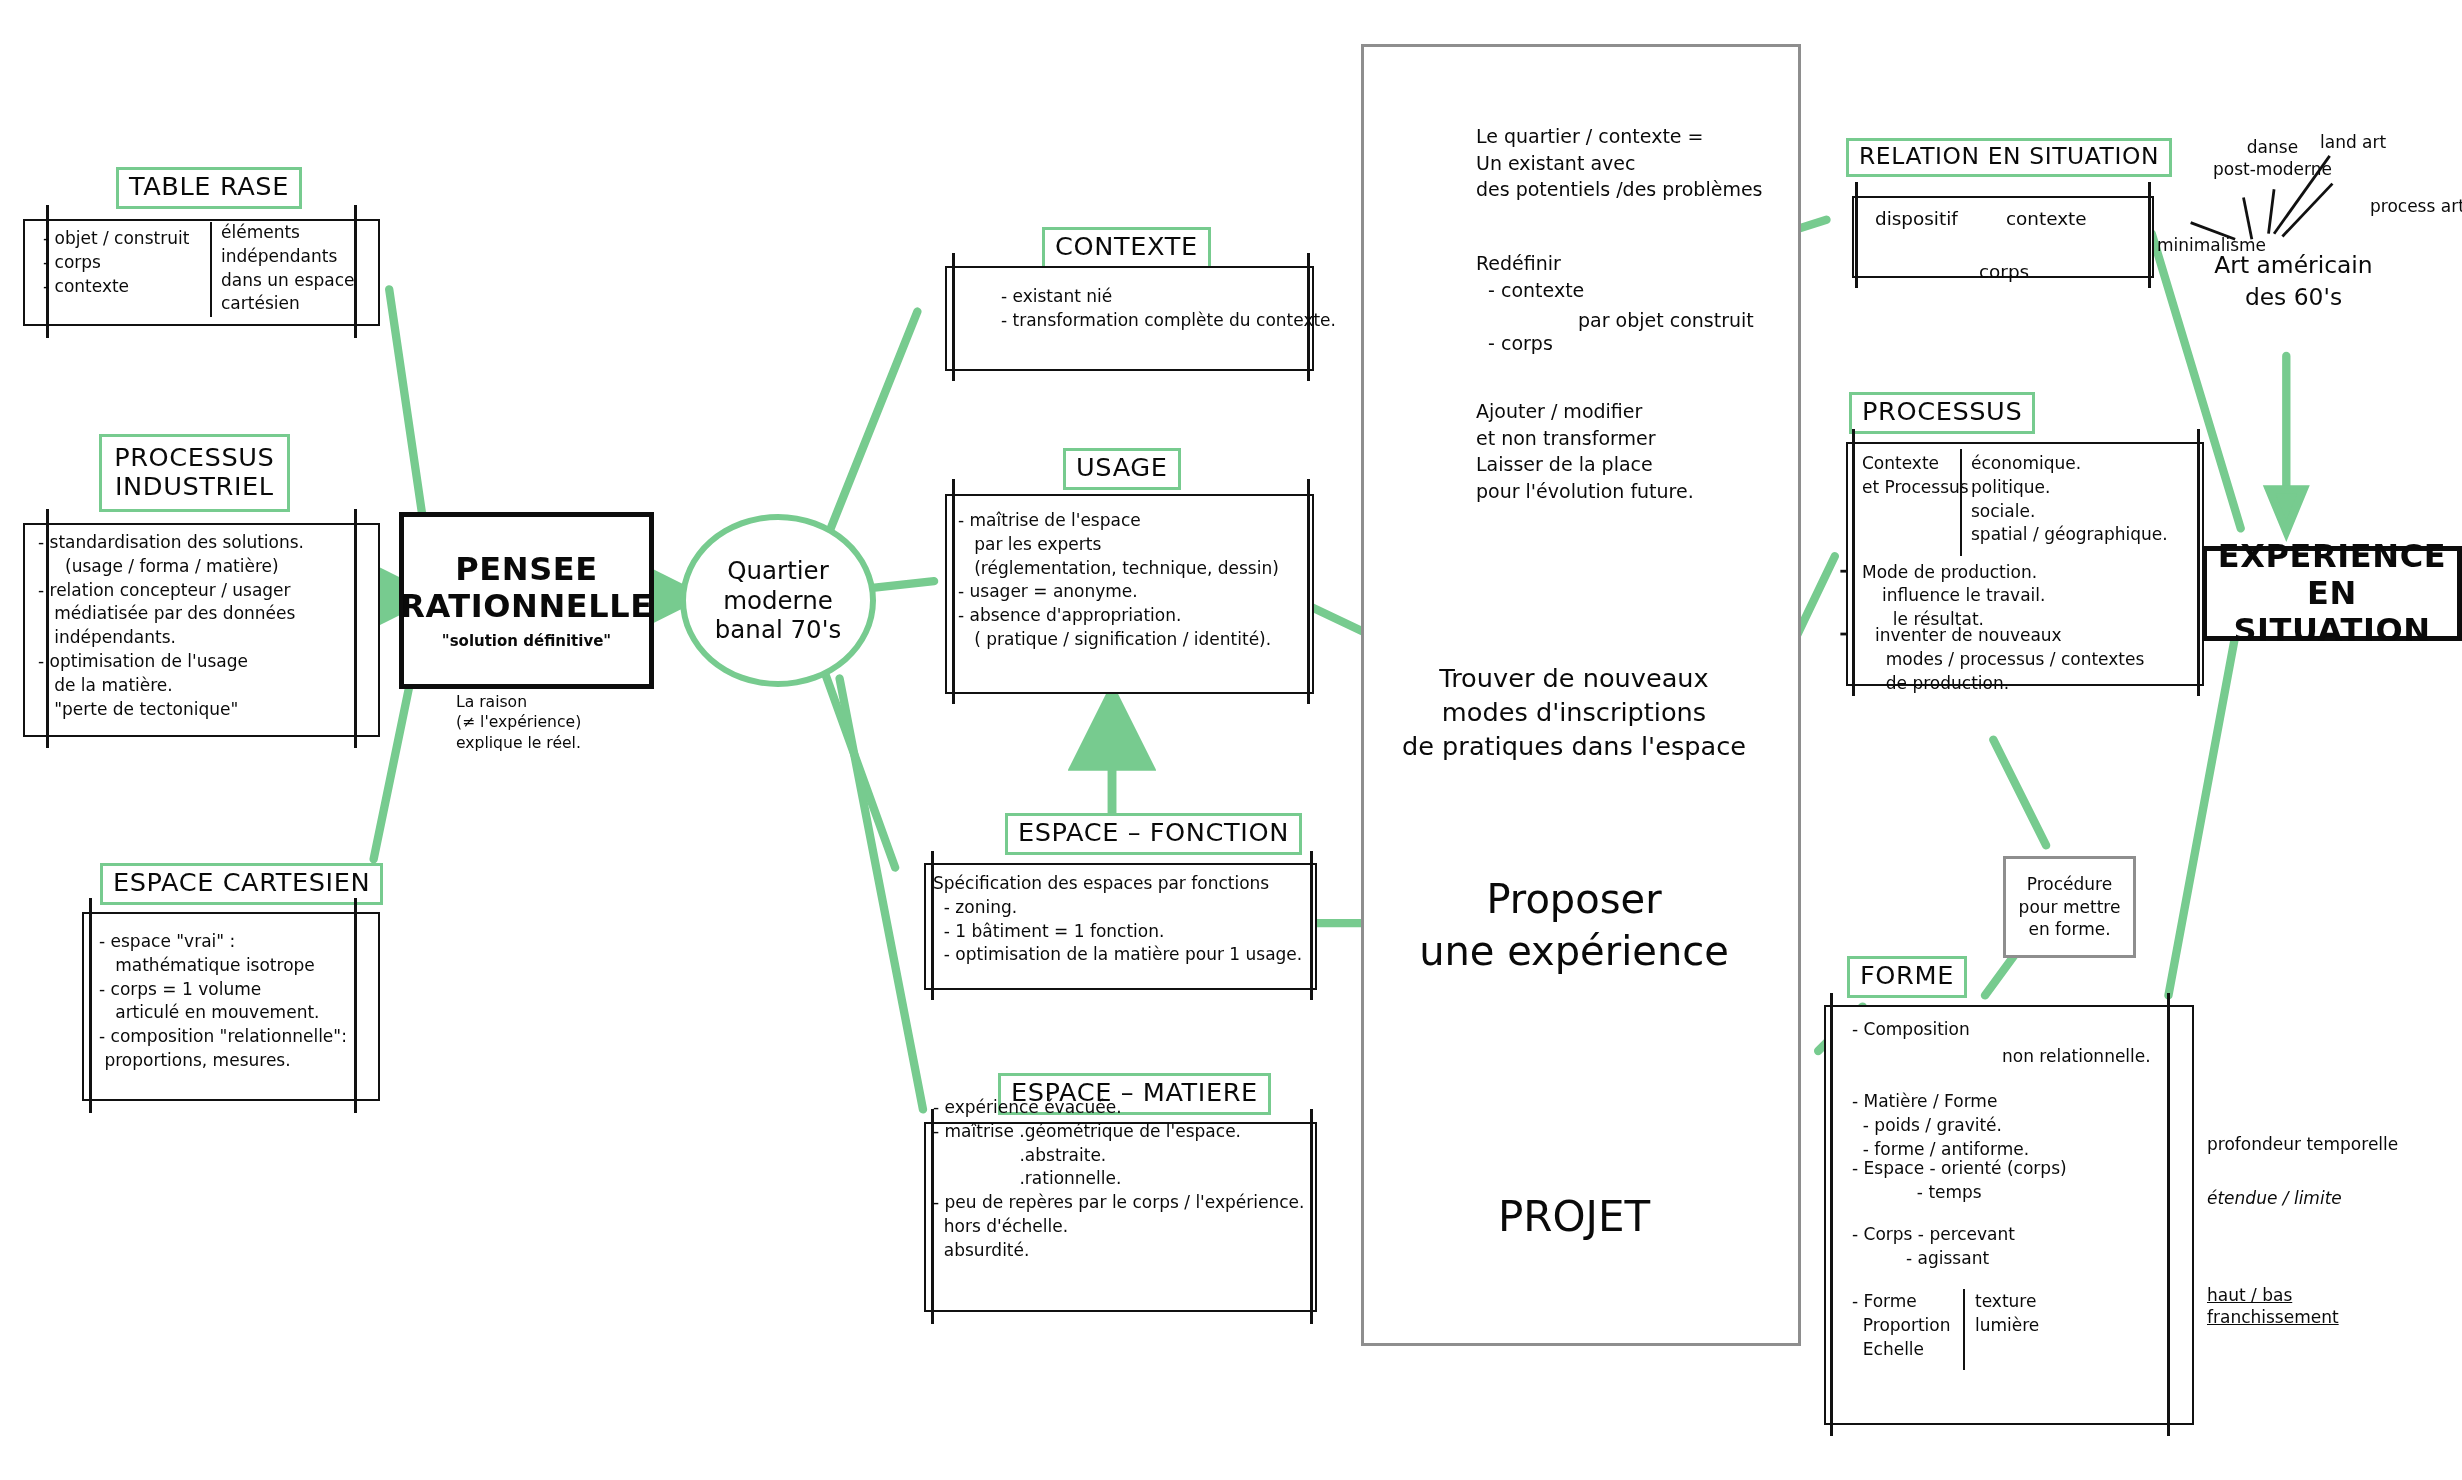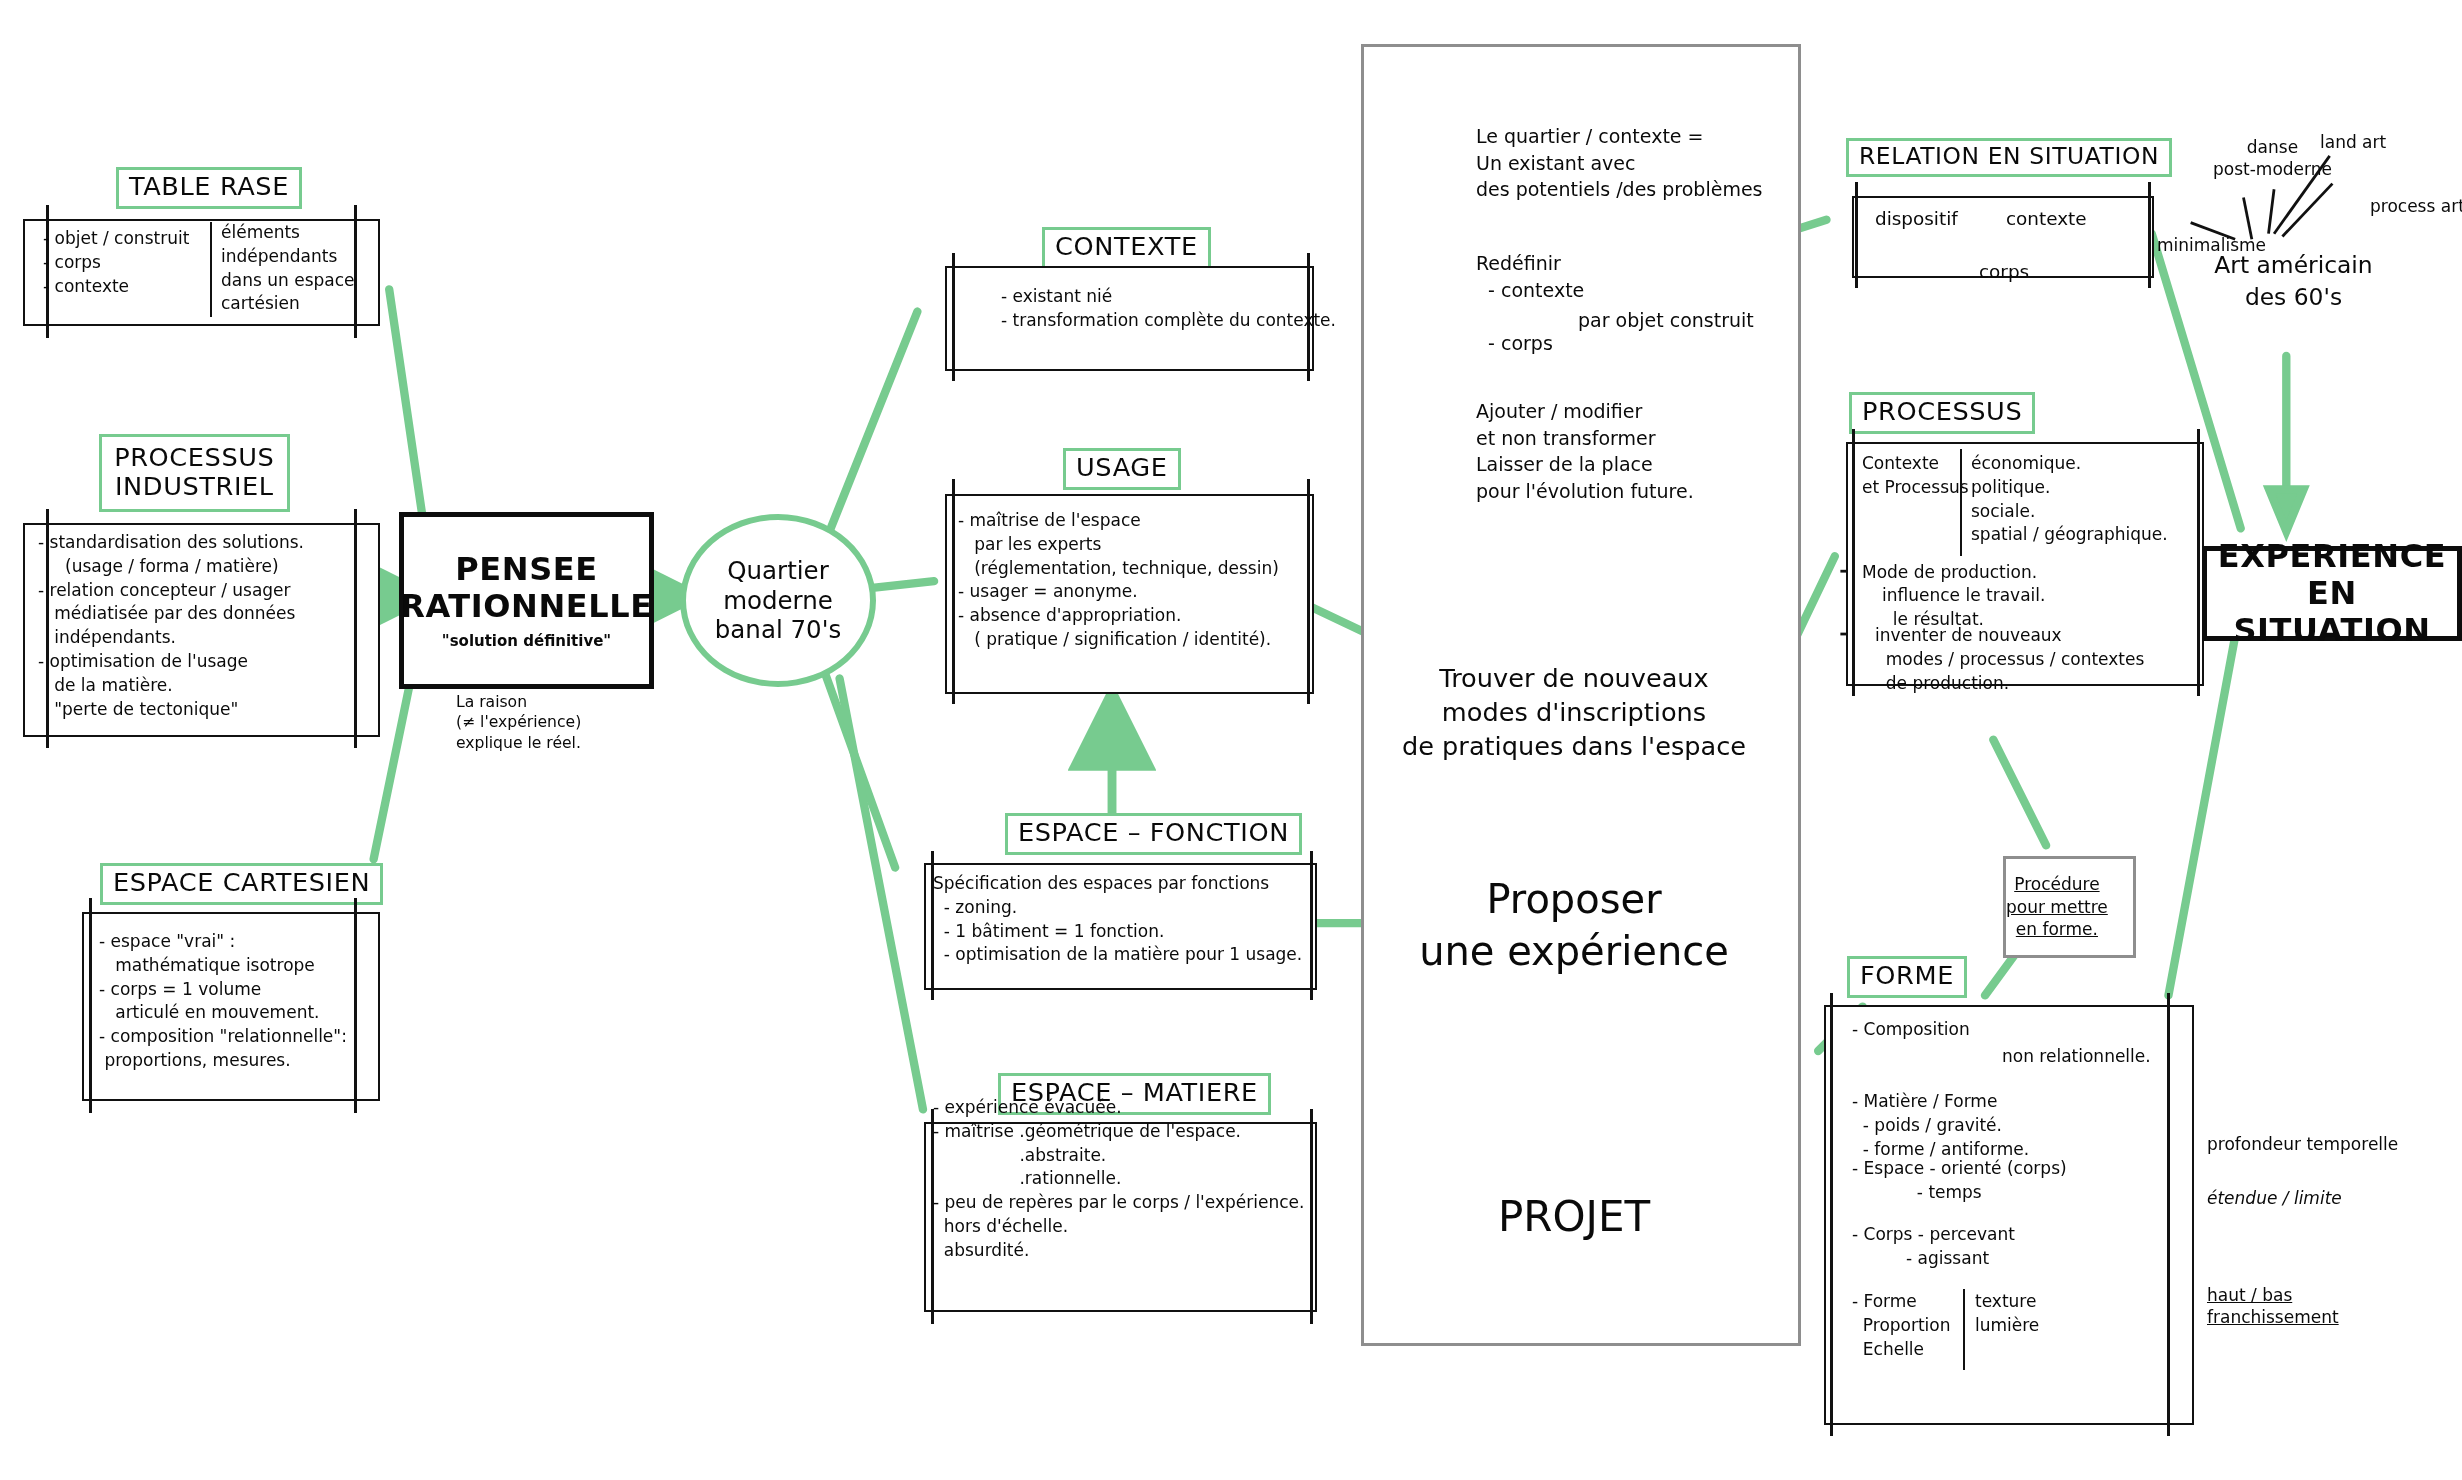--- a/index.html
+++ b/index.html
@@ -294,21 +294,21 @@
   le résultat.</div>
   <div class="plain body sm" style="left:1875px;top:624px;">inventer de nouveaux
   modes / processus / contextes
   de production.</div>
 
   <div class="hardbox" style="left:2202px;top:546px;width:250px;height:85px;">
     <div class="t1">EXPERIENCE</div>
     <div class="t1">EN SITUATION</div>
   </div>
 
-  <div class="greybox" style="left:2003px;top:856px;width:127px;height:96px;display:flex;align-items:center;text-decoration:underline;">
+  <div class="greybox" style="left:2003px;top:856px;width:127px;height:96px;display:flex;align-items:center;justify-content:center;">
     <div class="mid" style="font-size:17px;white-space:pre;">Procédure
 pour mettre
 en forme.</div>
   </div>
 
   <div class="chip" style="left:1847px;top:956px;">FORME</div>
   <div class="frame" style="left:1824px;top:1005px;width:366px;height:416px;"></div>
   <div class="tick" style="left:1830px;top:993px;height:443px;"></div>
   <div class="tick" style="left:2167px;top:993px;height:443px;"></div>
   <div class="plain body sm" style="left:1852px;top:1018px;">- Composition</div>

